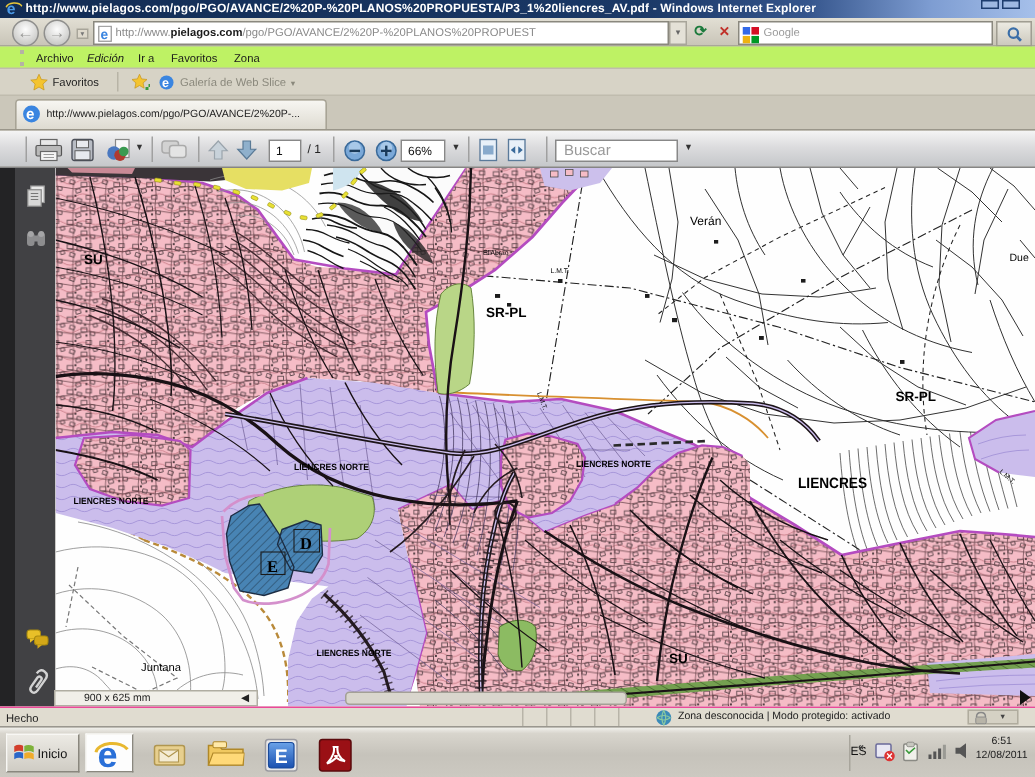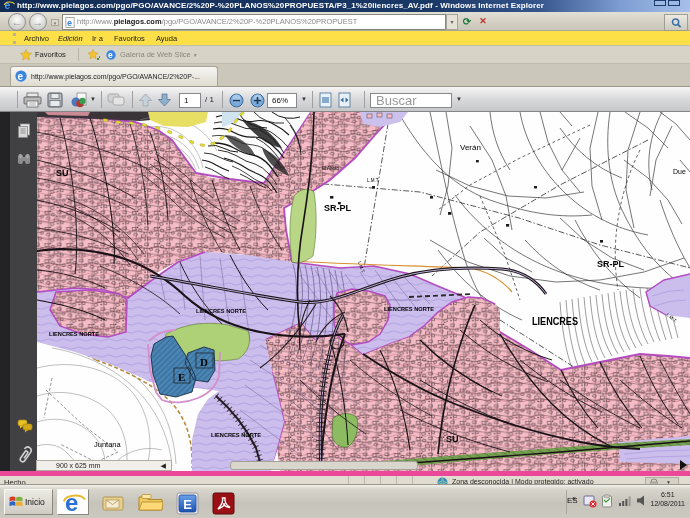--- a/index.html
+++ b/index.html
@@ -13,41 +13,41 @@
 
 #nav { left:0; top:12px; width:690px; height:19px; background:linear-gradient(#e2dfd4,#c9c5b8); border-bottom:1px solid #a9a69a;}
 .circbtn { position:absolute; width:18px; height:18px; border-radius:50%;
   background:radial-gradient(circle at 50% 35%,#fdfdfd,#d8d8d6 55%,#b9b9b7); border:1px solid #8f8f8d; }
 .circbtn span{ position:absolute; left:0; top:0; width:100%; height:100%; color:#9a9a98; font-weight:bold; font-size:11px; line-height:16px; text-align:center;}
 #urlfield { position:absolute; left:62px; top:2px; width:384px; height:16px; background:#fff; border:1px solid #8a887e; font-size:7.5px; color:#8a8a8a; line-height:14px; white-space:nowrap; overflow:hidden; padding-left:14px;}
 #urlfield b { color:#1a1a1a;margin-top:47px; }
 #searchfield { position:absolute; left:492px; top:2px; width:170px; height:16px; background:#fff; border:1px solid #8a887e; font-size:7.5px; color:#9a9a9a; line-height:14px; padding-left:16px;}
 .navsm { position:absolute; top:2px; height:16px; font-size:8px; text-align:center; }
 
-#menus { left:0; top:31px; width:690px; height:15px; background:#fde047; border-bottom:1px solid #c0bcae; font-size:7.5px; color:#1a1a1a; }
+#menus { left:0; top:31px; width:690px; height:15px; background:#bef264; border-bottom:1px solid #c0bcae; font-size:7.5px; color:#1a1a1a; }
 #menus span { position:absolute; top:3px; }
 
 #favrow { left:0; top:46px; width:690px; height:18px; background:#d7d3c6; border-bottom:1px solid #c0bcae; font-size:7.5px; color:#333; }
 
 #tabrow { left:0; top:64px; width:690px; height:22px; background:#cbc7ba; }
 #tab { position:absolute; left:10px; top:2px; width:208px; height:20px; background:linear-gradient(#f7f6f2,#dedbd1); border:1px solid #a8a496; border-bottom:none; border-radius:3px 3px 0 0; font-size:7px; color:#222; line-height:19px; white-space:nowrap; overflow:hidden; padding-left:20px;}
 
 #pdfbar { left:0; top:86px; width:690px; height:26px; background:linear-gradient(#f5f5f5 0%,#dcdcde 45%,#c5c7ca 100%); border-top:1px solid #9a968a; border-bottom:1px solid #858585; }
 .vsep { position:absolute; top:4px; width:1px; height:17px; background:#a0a0a0; }
 .pdficon { position:absolute; top:5px; }
 .pgbox { position:absolute; background:#fff; border:1px solid #888; font-size:8px; color:#111; text-align:left; }
 
 #sidebar1 { left:0; top:112px; width:10px; height:359px; background:#232325; }
 #sidebar2 { left:10px; top:112px; width:27px; height:359px; background:#414144; }
 #mapwrap { left:37px; top:112px; width:653px; height:359px; background:#fff; overflow:hidden;}
 
 #sizebar { left:36px; top:460px; width:136px; height:11px; background:#f1efe9; border:1px solid #b0ada2; font-size:7px; color:#222; text-align:left; padding-left:19px; line-height:10px;}
 #hthumb { left:230px; top:461px; width:188px; height:9px; background:#d9d6cd; border:1px solid #a3a096; border-radius:3px; }
 
-#status { left:0; top:471px; width:690px; height:13px; background:#e0dcd0; border-top:5px solid #ec4899; font-size:7.5px; color:#222; }
+#status { left:0; top:471px; width:690px; height:13px; background:#e0dcd0; border-top:1px solid #ec4899; font-size:7.5px; color:#222; }
 
 #taskbar { left:0; top:484px; width:690px; height:34px; background:linear-gradient(#f2f1ed 0%,#d8d5cd 12%,#c6c3bb 55%,#ccc9c1 100%); border-top:1px solid #9a978f; }
 .tbtn { position:absolute; top:4px; height:26px; background:linear-gradient(#eceae4,#cfccc4); border:1px solid; border-color:#f8f7f4 #8a877e #8a877e #f8f7f4; }
 #clock { position:absolute; right:5px; top:4px; font-size:7px; color:#222; text-align:center; line-height:8.5px; padding-top:2px;}
 </style>
 </head>
 <body>
 <div id="screen">
   <div class="abs" id="title">
     <svg class="abs" style="left:3px;top:0px" width="12" height="12" viewBox="0 0 16 16">
@@ -66,32 +66,38 @@
         <span>→</span>
       </div>
     <span style="position:absolute;left:51px;top:7px;width:8px;height:7px;background:#ded9cc;border:1px solid #a8a59a;font-size:5px;line-height:6px;text-align:center;color:#777;">▾</span>
     <div id="urlfield"><svg style="position:absolute;left:2px;top:2px" width="10" height="11" viewBox="0 0 12 13">
           <rect x="1" y="0.5" width="10" height="12" fill="#fff" stroke="#999" stroke-width="1"></rect>
           <text x="2.5" y="10.5" font-size="11" font-weight="bold" font-family="Liberation Sans" fill="#3a85e0">e</text>
         </svg>http://www.<b>pielagos.com</b>/pgo/PGO/AVANCE/2%20P-%20PLANOS%20PROPUEST</div>
     <span class="navsm" style="left:446px;width:12px;background:#e4e1d7;border:1px solid #a8a59a;color:#666;font-size:6px;line-height:14px;">▾</span>
     <span class="navsm" style="left:460px;width:14px;color:#1c7a3c;font-weight:bold;font-size:10px;line-height:15px;">⟳</span>
     <span class="navsm" style="left:476px;width:14px;color:#c03028;font-weight:bold;font-size:9px;line-height:15px;">✕</span>
+    <div id="searchfield"><svg style="position:absolute;left:2px;top:3px" width="11" height="11" viewBox="0 0 12 12">
+          <rect x="0" y="0" width="5.5" height="5.5" fill="#3369e8"></rect>
+          <rect x="6.5" y="0" width="5.5" height="5.5" fill="#d50f25"></rect>
+          <rect x="0" y="6.5" width="5.5" height="5.5" fill="#eeb211"></rect>
+          <rect x="6.5" y="6.5" width="5.5" height="5.5" fill="#009925"></rect>
+        </svg>Google</div>
     <span class="navsm" style="left:664px;width:24px;height:17px;background:linear-gradient(#eceae2,#ccc9be);border:1px solid #a09d92;"><svg width="11" height="12" viewBox="0 0 12 12" style="margin-top:2px">
           <circle cx="5" cy="5" r="3.4" fill="none" stroke="#3a6ea8" stroke-width="1.6"></circle>
           <line x1="7.5" y1="7.5" x2="10.5" y2="10.5" stroke="#3a6ea8" stroke-width="2"></line>
         </svg></span>
   </div>
   <div class="abs" id="menus">
     <span style="left:13px;top:2px;width:2px;height:11px;border-left:3px dotted #b5b2a5;"></span>
     <span style="left:24px;">Archivo</span>
       <span style="left:58px;font-style:italic;">Edición</span>
       <span style="left:92px;">Ir a</span>
       <span style="left:114px;">Favoritos</span>
-      <span style="left:156px;">Ayuda</span>
+      <span style="left:156px;">Zona</span>
   </div>
   <div class="abs" id="favrow">
     <svg style="position:absolute;left:20px;top:3px" width="12" height="12" viewBox="0 0 12 12">
         <path d="M6 0.5 L7.6 4 L11.5 4.4 L8.6 7 L9.4 11 L6 9 L2.6 11 L3.4 7 L0.5 4.4 L4.4 4 Z" fill="#f4c430" stroke="#c89820" stroke-width="0.5"></path>
       </svg>
     <span style="position:absolute;left:35px;top:4px;color:#222;">Favoritos</span>
     <span style="position:absolute;left:78px;top:2px;width:1px;height:13px;background:#b8b4a6;"></span>
     <svg style="position:absolute;left:88px;top:3px" width="12" height="12" viewBox="0 0 12 12">
         <path d="M5 0.5 L6.4 3.6 L10 4 L7.4 6.3 L8.1 9.8 L5 8 L1.9 9.8 L2.6 6.3 L0 4 L3.6 3.6 Z" fill="#f4c430" stroke="#c89820" stroke-width="0.5"></path>
         <path d="M8 7 h2 v-2 h2 v2 h-2 v2 h-2 z" transform="translate(1,2)" fill="#3a9a3a"></path>
@@ -160,21 +166,21 @@
     <span class="vsep" style="left:312px;"></span>
     <svg class="pdficon" style="left:318px" width="15" height="16" viewBox="0 0 15 16">
         <rect x="2" y="1" width="11" height="14" fill="#e8f0f8" stroke="#5a7a9a" stroke-width="0.9"></rect>
         <rect x="4" y="5" width="7" height="6" fill="#88aacc"></rect>
       </svg>
     <svg class="pdficon" style="left:337px" width="15" height="16" viewBox="0 0 15 16">
         <rect x="2" y="1" width="11" height="14" fill="#e8f0f8" stroke="#5a7a9a" stroke-width="0.9"></rect>
         <path d="M3.5 8 L6.5 5.5 L6.5 10.5 Z M11.5 8 L8.5 5.5 L8.5 10.5 Z" fill="#3a6a9a"></path>
       </svg>
     <span class="vsep" style="left:364px;"></span>
-    <span class="pgbox" style="left:370px;top:6px;width:82px;height:15px;line-height:13px;padding-left:5px;color:#999;font-size:13px;">Buscar</span>
+    <span class="pgbox" style="left:370px;top:6px;width:82px;height:15px;line-height:13px;padding-left:5px;color:#999;font-size:10px;">Buscar</span>
     <span class="pdficon" style="left:456px;top:9px;font-size:6px;color:#333;">▼</span>
   </div>
   <div class="abs" id="sidebar1"></div>
   <div class="abs" id="sidebar2">
     <svg style="position:absolute;left:7px;top:11px" width="14" height="16" viewBox="0 0 14 16">
         <rect x="3.5" y="1" width="9" height="11" fill="#e8e8e8" stroke="#999" stroke-width="0.8"></rect>
         <rect x="1.5" y="3.5" width="9" height="11" fill="#d8d8d8" stroke="#888" stroke-width="0.8"></rect>
         <line x1="3.5" y1="6" x2="8.5" y2="6" stroke="#777" stroke-width="0.7"></line>
         <line x1="3.5" y1="8" x2="8.5" y2="8" stroke="#777" stroke-width="0.7"></line>
         <line x1="3.5" y1="10" x2="8.5" y2="10" stroke="#777" stroke-width="0.7"></line>

